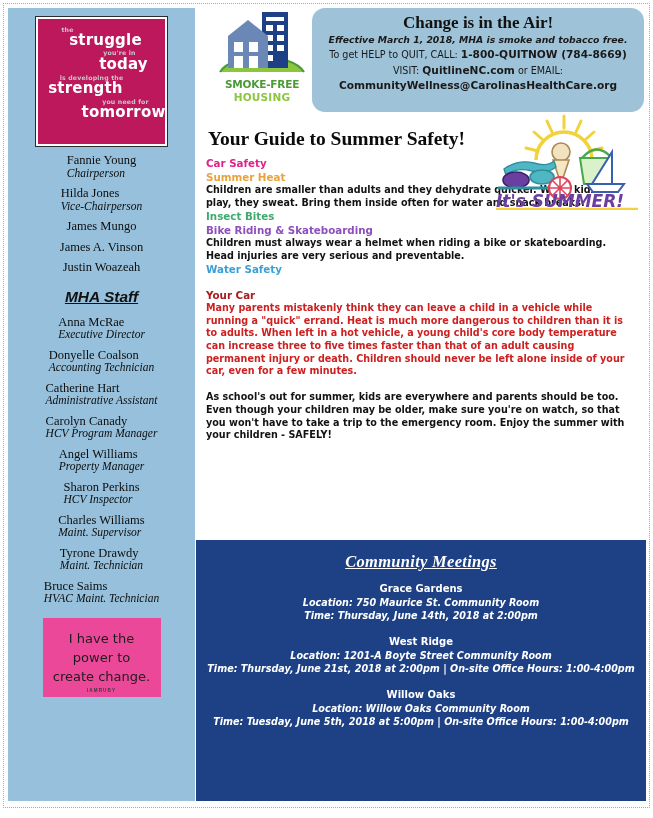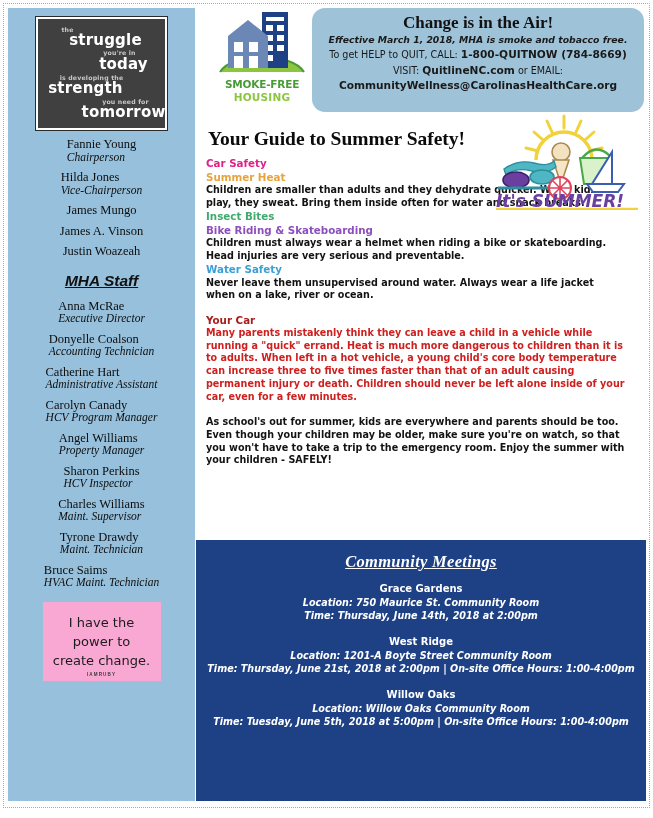--- a/index.html
+++ b/index.html
@@ -5,36 +5,36 @@
   html,body{margin:0;padding:0;background:#ffffff;}
   body{width:653px;height:818px;font-family:"Liberation Sans",sans-serif;overflow:hidden;}
 
   .page{position:relative;width:653px;height:818px;background:#ffffff;box-sizing:border-box;}
   .page-border{position:absolute;left:3px;top:3px;right:3px;bottom:10px;border:1px dotted #9aaec4;pointer-events:none;}
 
   
   .sidebar{position:absolute;left:8px;top:8px;width:187px;height:793px;background:#96c0dc;box-sizing:border-box;
            display:flex;flex-direction:column;align-items:center;padding-top:9px;}
 
-  .quote-box{width:131px;height:113px;background:#404040;border:2px solid #ffffff;outline:1px solid #2b2b2b;
+  .quote-box{width:131px;height:129px;background:#be185d;border:2px solid #ffffff;outline:1px solid #2b2b2b;
              box-sizing:border-box;position:relative;}
   .qb-line{position:absolute;width:100%;text-align:center;color:#ffffff;font-family:"DejaVu Sans",sans-serif;letter-spacing:.2px;}
   .qb-big{font-weight:bold;font-size:15px;}
   .qb-small{font-size:6.2px;color:#c9c9c9;font-weight:bold;}
 
   .side-head{font-family:"Liberation Sans",sans-serif;font-weight:bold;font-style:italic;font-size:15.5px;
              color:#101010;text-decoration:underline;text-align:center;line-height:18px;}
   .board-head{margin-top:14px;}
   .staff-head{margin-top:14px;margin-bottom:2px;}
 
   .person{text-align:left;margin-top:8px;line-height:12.5px;}
   .person .pname{font-family:"Liberation Serif",serif;font-size:12.5px;color:#0d0d0d;display:block;}
   .person .ptitle{font-family:"Liberation Serif",serif;font-size:11.5px;font-style:italic;color:#0d0d0d;display:block;}
 
-  .bottom-quote{width:118px;height:79px;background:#f9a8d4;margin-top:13px;position:relative;}
+  .bottom-quote{width:118px;height:79px;background:#ec4899;margin-top:13px;position:relative;}
   .bq-line{position:absolute;width:100%;text-align:center;font-family:"DejaVu Sans",sans-serif;font-size:13px;color:#1c1c1c;}
   .bq-tag{position:absolute;width:100%;text-align:center;font-size:4.6px;letter-spacing:1.1px;color:#3a3a3a;font-weight:bold;}
 
   
   .logo{position:absolute;left:218px;top:8px;width:88px;height:100px;}
   .logo-caption1{position:absolute;left:0;top:70px;width:100%;text-align:center;font-family:"DejaVu Sans",sans-serif;
                  font-weight:bold;font-size:10.5px;color:#4a9a36;letter-spacing:-.2px;}
   .logo-caption2{position:absolute;left:0;top:83px;width:100%;text-align:center;font-family:"DejaVu Sans",sans-serif;
                  font-weight:bold;font-size:10.5px;color:#8cc63e;letter-spacing:.2px;}
 
@@ -245,21 +245,20 @@
       <div class="sec-h" style="color:#3faa6e;">Insect Bites</div>
     </div>
 
     <div class="sec">
       <div class="sec-h" style="color:#8d4fbd;">Bike Riding &amp; Skateboarding</div>
       <div class="sec-b" style="width:424px;">Children must always wear a helmet when riding a bike or skateboarding. Head injuries are very serious and preventable.</div>
     </div>
 
     <div class="sec">
       <div class="sec-h" style="color:#3b9fd6;">Water Safety</div>
-      <div class="sec-b" style="width:412px;">Never leave them unsupervised around water. Always wear a life jacket when on a lake, river or ocean.</div>
     </div>
 
     <div class="yourcar">
       <div class="yc-h">Your Car</div>
       <div class="yc-b" style="width:424px;">Many parents mistakenly think they can leave a child in a vehicle while running a "quick" errand. Heat is much more dangerous to children than it is to adults. When left in a hot vehicle, a young child's core body temperature can increase three to five times faster than that of an adult causing permanent injury or death. Children should never be left alone inside of your car, even for a few minutes.</div>
     </div>
 
     <div class="closing" style="width:424px;">As school's out for summer, kids are everywhere and parents should be too. Even though your children may be older, make sure you're on watch, so that you won't have to take a trip to the emergency room. Enjoy the summer with your children - SAFELY!</div>
   </div>
 

